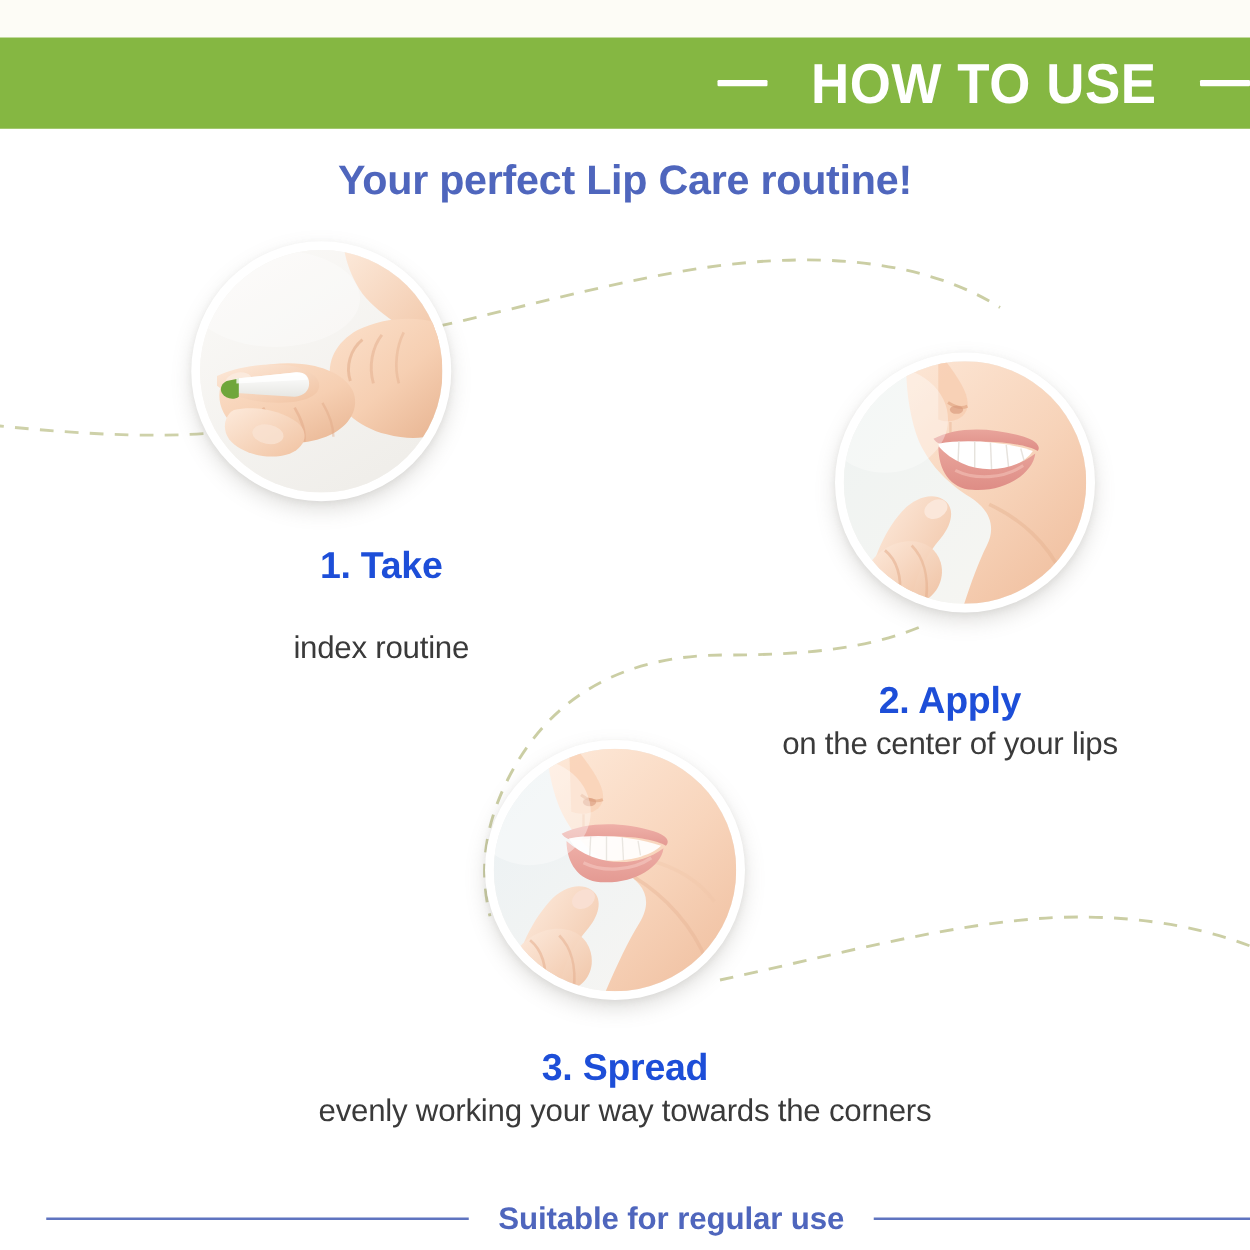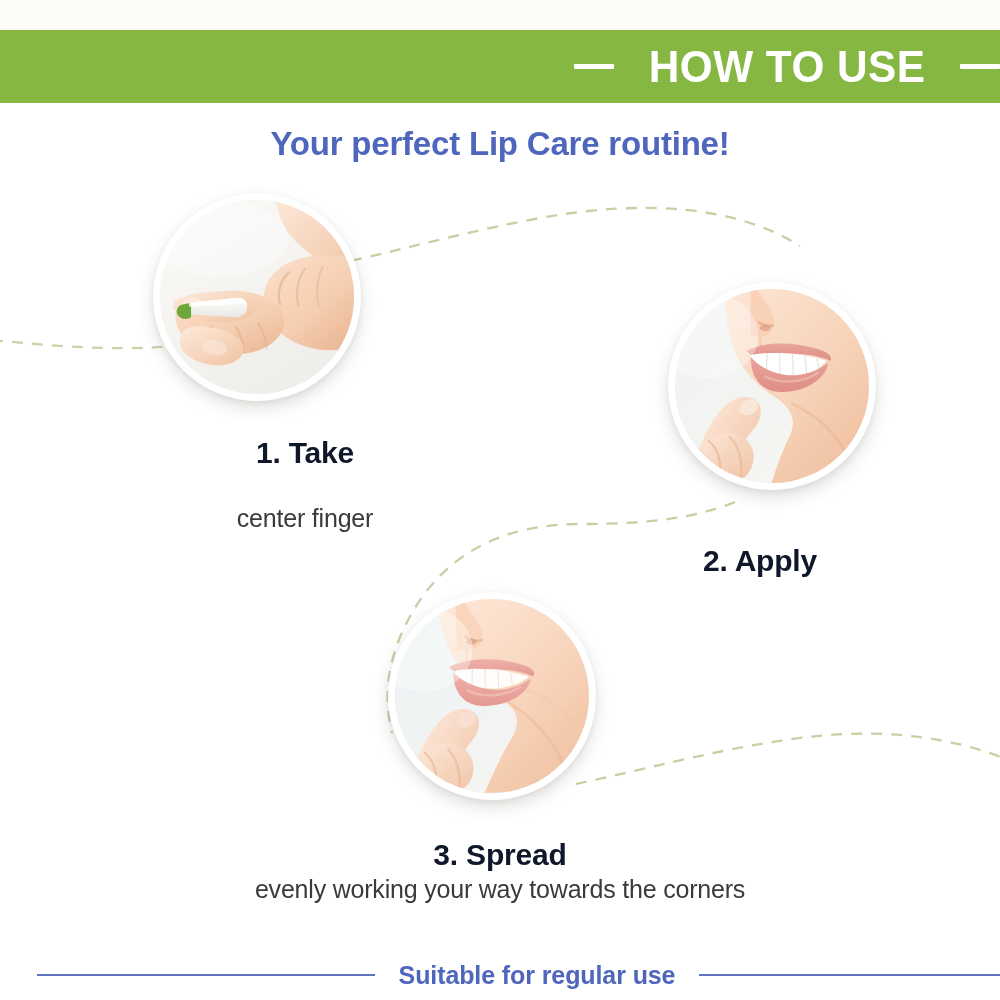--- a/index.html
+++ b/index.html
@@ -72,21 +72,21 @@
   }
   .photo-inner svg { display:block; width:100%; height:100%; }
 
   #circle-take   { left:153px; top:193px; width:208px; height:208px; }
   #circle-apply  { left:668px; top:282px; width:208px; height:208px; }
   #circle-spread { left:388px; top:592px; width:208px; height:208px; }
 
   
   .step-caption { position:absolute; text-align:center; }
   .step-title {
-    color:#0f172a;
+    color:#1d4ed8;
     font-size:30px;
     font-weight:bold;
     letter-spacing:-0.2px;
     margin-bottom:2px;
   }
   .step-desc {
     color:#3A3A3A;
     font-size:25px;
     font-weight:normal;
     line-height:1.23;
@@ -331,26 +331,27 @@
 
       <ellipse cx="30" cy="52" rx="50" ry="44" fill="#FFFFFF" opacity="0.38"></ellipse>
     </svg>
   </div>
 </div>
 
 <div class="step-caption" id="caption-take">
   <div class="step-title">1. Take</div>
   <div class="step-desc">
     <br>
-    <span>center finger</span>
+    <span>index routine</span>
   </div>
 </div>
 
 <div class="step-caption" id="caption-apply">
   <div class="step-title">2. Apply</div>
+  <div class="step-desc">on the center of your lips</div>
 </div>
 
 <div class="step-caption" id="caption-spread">
   <div class="step-title">3. Spread</div>
   <div class="step-desc">evenly working your way towards the corners</div>
 </div>
 
 <div id="footer">
   <span class="rule"></span>
   <span id="footer-text">Suitable for regular use</span>

